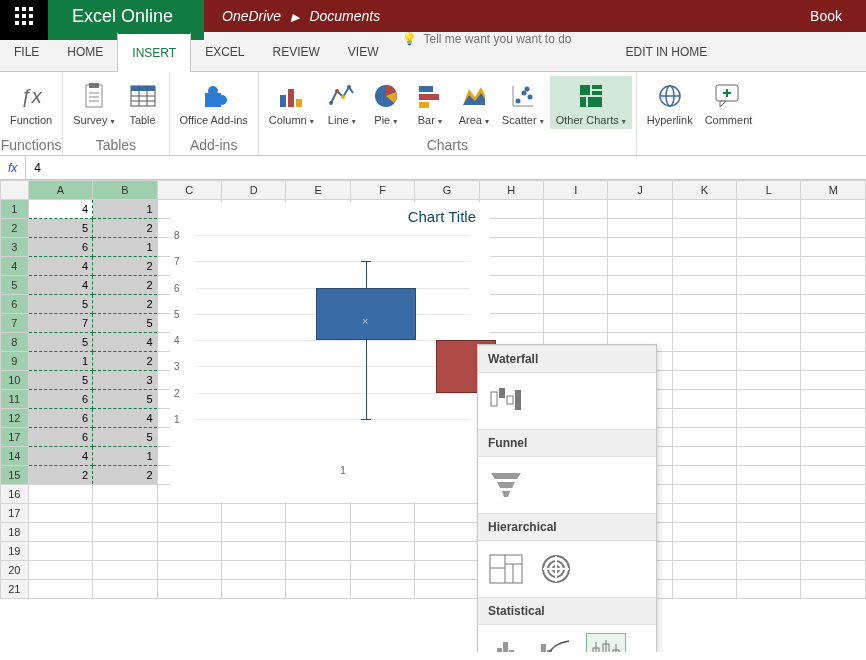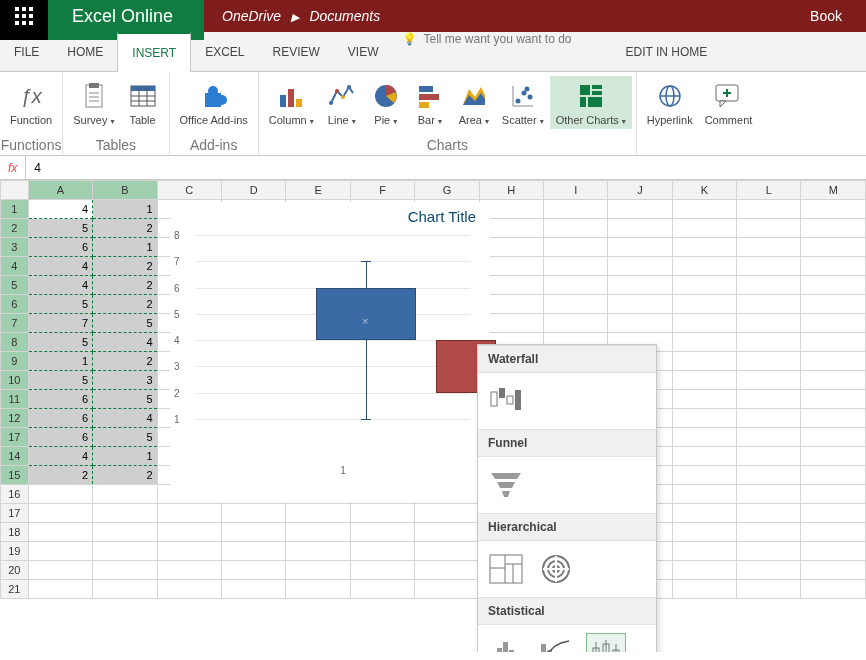--- a/index.html
+++ b/index.html
@@ -28,21 +28,21 @@
 .group-items { display:flex; flex:1; align-items:flex-start; padding: 4px 4px 0 4px; }
 .group-label { text-align:center; font-size:14px; color:#777; padding-bottom:2px; }
 .ritem { display:flex; flex-direction:column; align-items:center; justify-content:flex-start; padding: 2px 6px; font-size:11px; color:#444; cursor:pointer; min-width:44px; }
 .ritem .icon { height:36px; display:flex; align-items:center; justify-content:center; }
 .ritem .label { text-align:center; line-height:1.1; }
 .ritem.active { background:#d2e8d8; }
 .dd { font-size:8px; color:#555; }
 
 
 .formulabar { display:flex; align-items:center; border-bottom:1px solid #c8c8c8; height: 24px; font-size:12px; }
-.formulabar .fx { padding:0 8px; color:#ef4444; font-style:italic; border-right:1px solid #c8c8c8; height:100%; display:flex; align-items:center; }
+.formulabar .fx { padding:0 8px; color:#1d4ed8; font-style:italic; border-right:1px solid #c8c8c8; height:100%; display:flex; align-items:center; }
 .formulabar .val { padding:0 8px; }
 
 
 .gridwrap { position:relative; height: calc(660px - 48px - 32px - 84px - 24px); overflow:hidden; }
 table.grid { border-collapse:collapse; table-layout:fixed; font-size:11px; }
 .grid th, .grid td { border:1px solid #d4d4d4; height:19px; text-align:center; font-weight:normal; }
 .grid th.colh { background:#f3f3f3; width:66px; color:#333; }
 .grid th.rowh { background:#f3f3f3; width:28px; color:#333; }
 .grid th.corner { background:#f3f3f3; width:28px; }
 .grid td { text-align:right; padding-right:4px; width:66px; }

